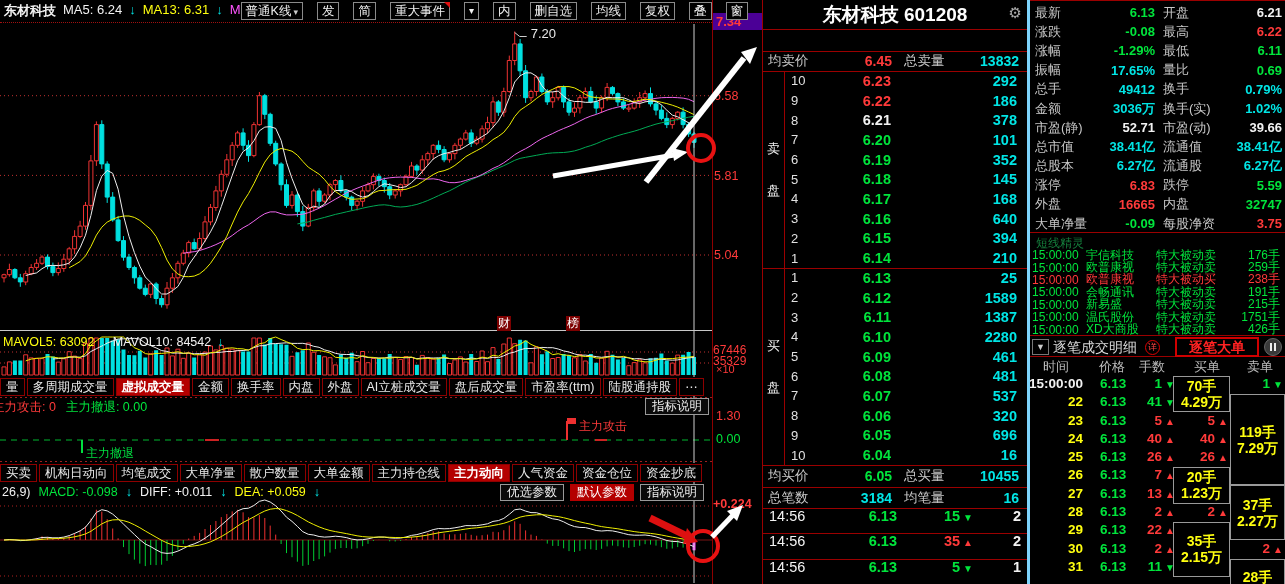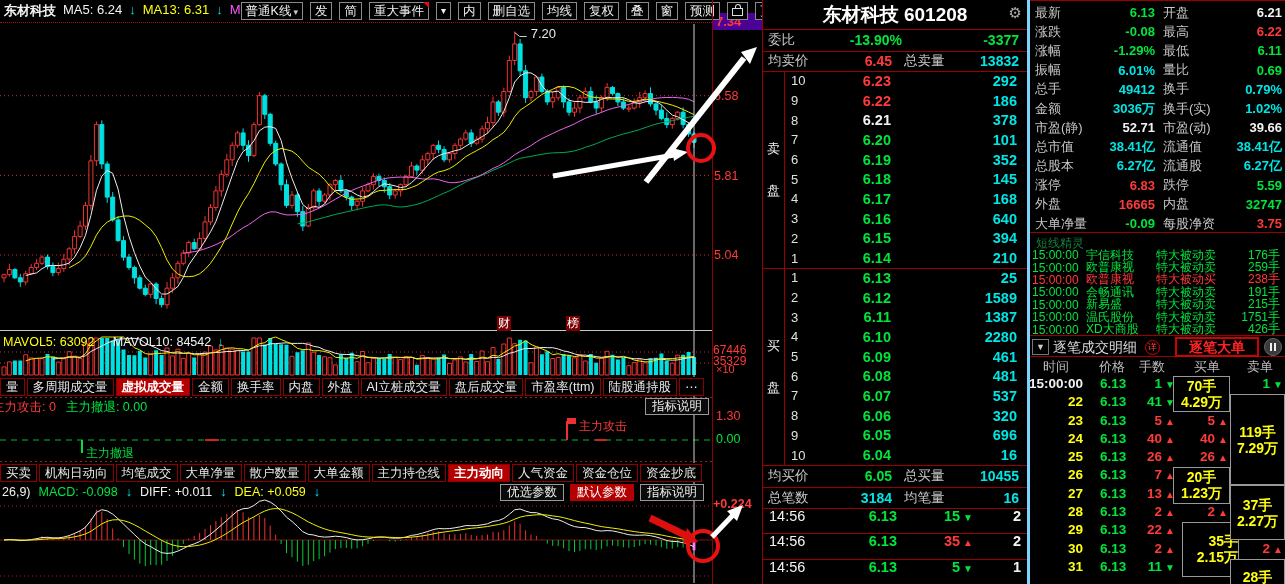--- a/index.html
+++ b/index.html
@@ -6,21 +6,21 @@
   #app{position:relative;width:1285px;height:584px;background:#000;overflow:hidden;
        font-family:"Liberation Sans","DejaVu Sans",sans-serif;color:#ddd;
        outline:1px solid #550000;}
   .abs{position:absolute;}
   .c-red{color:#ff3a3a}.c-green{color:#00e53c}.c-cyan{color:#00e5e5}
   .c-yellow{color:#ffff10}.c-white{color:#f2f2f2}.c-magenta{color:#ff55ff}
   .b{font-weight:bold}
   
   #topbar{position:absolute;left:0;top:0;width:712px;height:22px;display:flex;justify-content:space-between;align-items:center;background:#000;z-index:3;border-bottom:1px dotted #a01010;}
   #stock-ma{display:flex;gap:7px;align-items:flex-start;padding-left:4px;font-size:13px;white-space:nowrap}
-  #toolbar{display:flex;gap:7px;align-items:flex-start;padding-right:2px}
+  #toolbar{display:flex;gap:14px;align-items:flex-start;padding-right:2px}
   .tbi{position:relative;border:1px solid #8a8a8a;height:16px;line-height:16px;padding:0 4px;font-size:12.5px;color:#f0f0f0;background:#000;white-space:nowrap;cursor:default}
   .tbi .dd9{font-size:9px;margin-left:2px;color:#ccc}
   .flag{position:absolute;top:-1px;right:-1px;width:0;height:0;border-left:6px solid transparent;border-top:6px solid #e01010}
   .lock{display:inline-block;width:9px;height:6px;border:1px solid #ddd;position:relative;top:1px}
   .lock:before{content:"";position:absolute;top:-5px;left:2px;width:4px;height:4px;border:1px solid #ddd;border-bottom:none;border-radius:3px 3px 0 0}
   
   #chart-svg{position:absolute;left:0;top:0;z-index:1}
   .badge{position:absolute;top:316px;width:14px;height:15px;background:#7d0000;color:#fff;font-size:12px;line-height:15px;text-align:center;z-index:3}
   #peak-label{position:absolute;top:26px;color:#e8e8e8;font-size:13px;z-index:3}
   #sep-white{position:absolute;left:0;top:330px;width:712px;height:1px;background:#c8c8c8;z-index:2}
@@ -247,25 +247,20 @@
   <div class="axlbl c-red" style="left:713px;top:354px;font-size:12px">35329</div>
   <div class="axlbl c-red" style="left:716px;top:363px;font-size:11px">×10</div>
   <div class="axlbl c-red" style="left:716px;top:409px">1.30</div>
   <div class="axlbl c-green" style="left:716px;top:432px">0.00</div>
   <div class="axlbl c-red b" style="left:713px;top:497px">+0.224</div>
 
   <div id="mid">
     <div id="mid-title">东材科技 601208</div>
     <div id="gear">⚙</div>
     <div class="hl" style="top:29px"></div>
-    <div class="mrow" style="top:29px;height:22px">
-      <span class="ml">委比</span>
-      <span class="mv1 c-green" style="width:70px">-13.90%</span>
-      <span class="mv2 c-green">-3377</span>
-    </div>
     <div class="hl" style="top:51px"></div>
     <div class="mrow" style="top:51px;height:20px">
       <span class="ml">均卖价</span>
       <span class="mv1 c-red">6.45</span>
       <span class="ml2">总卖量</span>
       <span class="mv2 c-cyan">13832</span>
     </div>
     <div class="hl" style="top:71px"></div>
     <div class="sidecol" style="top:71px;height:197px" id="sell-side">
         <span>卖</span>
@@ -431,21 +426,21 @@
           <span class="iv2 c-red">6.22</span>
         </div>
         <div class="irow">
           <span class="il">涨幅</span>
           <span class="iv1 c-green">-1.29%</span>
           <span class="il2">最低</span>
           <span class="iv2 c-green">6.11</span>
         </div>
         <div class="irow">
           <span class="il">振幅</span>
-          <span class="iv1 c-cyan">6.01%</span>
+          <span class="iv1 c-cyan">17.65%</span>
           <span class="il2">量比</span>
           <span class="iv2 c-green">0.69</span>
         </div>
         <div class="irow">
           <span class="il">总手</span>
           <span class="iv1 c-cyan">49412</span>
           <span class="il2">换手</span>
           <span class="iv2 c-cyan">0.79%</span>
         </div>
         <div class="irow">
@@ -618,21 +613,21 @@
         </div>
       </div>
   <div class="bbox" style="left: 143px; width: 55px; top: 374.5px; height: 34.6px;">
         <div>70手</div>
         <div>4.29万</div>
       </div>
       <div class="bbox" style="left: 143px; width: 55px; top: 466px; height: 34.6px;">
         <div>20手</div>
         <div>1.23万</div>
       </div>
-      <div class="bbox" style="left: 152px; width: 55px; top: 520.9px; height: 52.9px; align-items: flex-end;">
+      <div class="bbox" style="left: 143px; width: 55px; top: 520.9px; height: 52.9px;">
         <div>35手</div>
         <div>2.15万</div>
       </div>
       <div class="bbox" style="left: 200px; width: 53px; top: 392.8px; height: 89.5px;">
         <div>119手</div>
         <div>7.29万</div>
       </div>
       <div class="bbox" style="left: 200px; width: 53px; top: 484.3px; height: 52.9px;">
         <div>37手</div>
         <div>2.27万</div>

